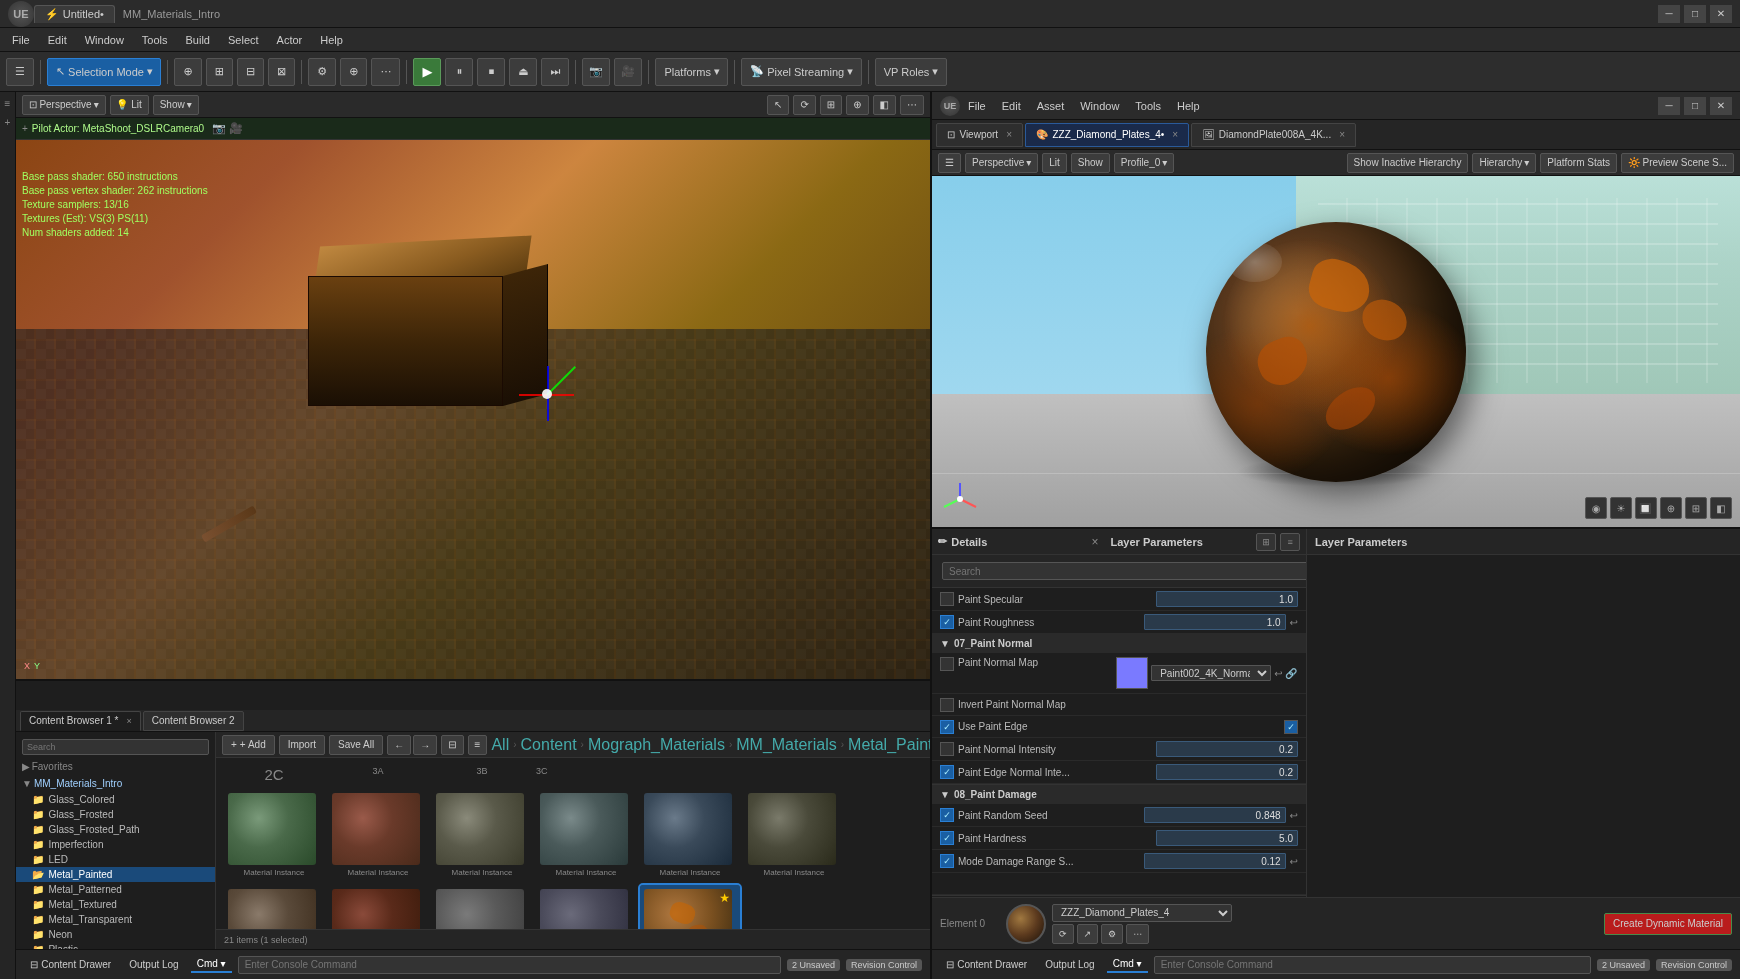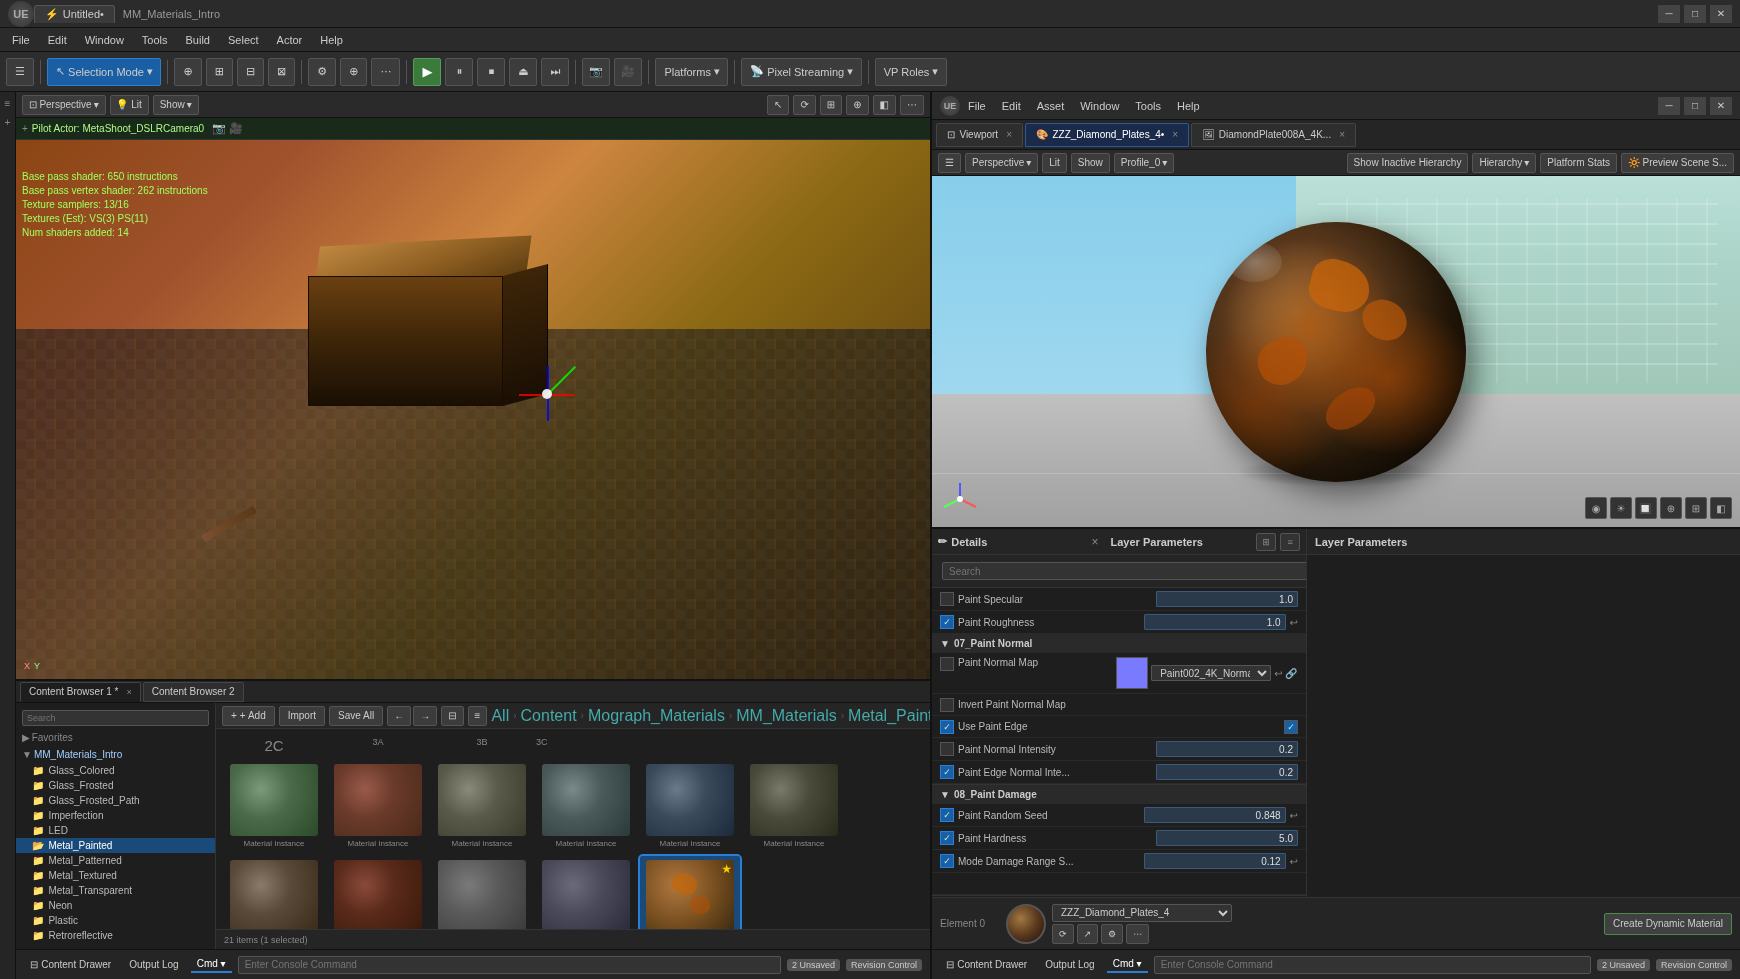--- a/index.html
+++ b/index.html
@@ -36,36 +36,36 @@
     
     .viewport-container { flex: 1; position: relative; background: #000; overflow: hidden; min-height: 0; }
     .viewport-toolbar { background: #2a2a2a; height: 26px; display: flex; align-items: center; padding: 0 6px; gap: 4px; border-bottom: 1px solid #111; }
     .viewport-btn { background: #3c3c3c; border: 1px solid #555; color: #ccc; height: 20px; padding: 0 6px; cursor: pointer; border-radius: 2px; font-size: 10px; display: flex; align-items: center; gap: 2px; }
     .viewport-canvas { position: relative; flex: 1; overflow: hidden; }
     .viewport-image { width: 100%; height: 100%; background: linear-gradient(135deg, #8B4513 0%, #A0522D 20%, #CD853F 40%, #8B6914 60%, #6B4C11 80%, #4a3008 100%); position: relative; text-decoration: underline; }
     .viewport-stats { position: absolute; top: 30px; left: 6px; color: #a0ff60; font-size: 10px; line-height: 1.4; }
 
     
     .content-browser { height: 270px; background: #1e1e1e; border-top: 2px solid #111; display: flex; flex-direction: column; }
-    .content-browser-tabs { background: #252525; height: 22px; display: flex; align-items: center; padding: 8px 4px; gap: 2px; border-bottom: 1px solid #111; }
+    .content-browser-tabs { background: #252525; height: 22px; display: flex; align-items: center; padding: 8px 4px; gap: 2px; border-bottom: 1px solid #111; margin-top: 29px; }
     .cb-tab { background: #2e2e2e; border: 1px solid #444; color: #ccc; height: 20px; padding: 0 8px; cursor: pointer; border-radius: 2px 2px 0 0; font-size: 10px; display: flex; align-items: center; gap: 4px; }
     .cb-tab.active { background: #1e1e1e; border-bottom-color: #1e1e1e; }
     .cb-tab .close { margin-left: 4px; color: #888; font-size: 9px; }
     .content-browser-body { flex: 1; display: flex; overflow: hidden; }
     .cb-tree { width: 200px; background: #1e1e1e; border-right: 1px solid #333; overflow-y: auto; padding: 4px 0; }
     .cb-tree-item { padding: 2px 8px; color: #bbb; cursor: pointer; display: flex; align-items: center; gap: 4px; font-size: 10px; }
     .cb-tree-item.active { background: #1a4a7a; color: #fff; }
     .cb-tree-section { padding: 3px 6px; color: #888; font-size: 10px; display: flex; align-items: center; gap: 2px; cursor: pointer; }
     .cb-main { flex: 1; display: flex; flex-direction: column; overflow: hidden; }
     .cb-path-bar { background: #252525; height: 26px; display: flex; align-items: center; padding: 0 6px; gap: 4px; border-bottom: 1px solid #333; }
     .cb-path-btn { background: none; border: none; color: #4aa; cursor: pointer; font-size: 16px; }
     .cb-path-sep { color: #555; font-size: 10px; }
     .cb-search { background: #333; border: 1px solid #555; color: #ccc; height: 18px; padding: 0 6px; font-size: 10px; border-radius: 2px; flex: 1; }
     .cb-items-grid { flex: 1; display: flex; flex-wrap: wrap; gap: 4px; padding: 8px; overflow-y: auto; align-content: flex-start; }
-    .cb-item { width: 100px; display: flex; flex-direction: column; align-items: center; cursor: pointer; padding: 4px; border-radius: 3px; }
+    .cb-item { width: 100px; display: flex; flex-direction: column; cursor: pointer; padding: 4px; border-radius: 3px; }
     .cb-item.selected { background: #1a4a7a; outline: 2px solid #2a7fd4; }
     .cb-item-thumb { width: 88px; height: 72px; border-radius: 3px; overflow: hidden; background: #333; display: flex; align-items: center; justify-content: center; position: relative; }
     .cb-item-label { font-size: 9px; color: #bbb; text-align: center; margin-top: 3px; }
     .cb-item-type { font-size: 8px; color: #888; text-align: center; }
     .cb-status-bar { background: #252525; height: 20px; display: flex; align-items: center; padding: 0 8px; border-top: 1px solid #333; font-size: 9px; color: #888; }
 
     
     .right-panel { width: 810px; display: flex; flex-direction: column; border-left: 2px solid #111; }
 
     
@@ -104,21 +104,21 @@
     .detail-input { background: #2a3a4a; border: 1px solid #3a5a7a; color: #ddd; height: 16px; padding: 0 4px; font-size: 10px; border-radius: 1px; min-width: 60px; text-align: right; }
     .detail-reset { color: #888; cursor: pointer; font-size: 10px; margin-left: 4px; }
     .detail-dropdown { background: #333; border: 1px solid #555; color: #ccc; height: 16px; padding: 0 4px; font-size: 10px; border-radius: 1px; cursor: pointer; }
 
     
     .layer-panel { flex: 1; background: #1e1e1e; display: flex; flex-direction: column; }
     .layer-header { background: #252525; height: 26px; display: flex; align-items: center; padding: 0 8px; border-bottom: 1px solid #333; }
     .layer-title { color: #ccc; font-size: 11px; font-weight: bold; }
     .element-thumb { width: 40px; height: 40px; border-radius: 50%; background: radial-gradient(circle at 35% 35%, #a07840 0%, #5c3a1e 50%, #1a1008 100%); border: 2px solid #555; flex-shrink: 0; }
     .element-dropdown { background: #333; border: 1px solid #555; color: #ccc; height: 18px; padding: 0 4px; font-size: 10px; border-radius: 2px; cursor: pointer; }
-    .create-mat-btn { background: #404040; border: 1px solid #4a8a4a; color: #ccc; height: 22px; padding: 0 8px; cursor: pointer; border-radius: 2px; font-size: 10px; }
+    .create-mat-btn { background: #b91c1c; border: 1px solid #4a8a4a; color: #ccc; height: 22px; padding: 0 8px; cursor: pointer; border-radius: 2px; font-size: 10px; }
 
     
     .console-bar { background: #252525; height: 30px; display: flex; align-items: center; padding: 12px 8px; gap: 6px; border-top: 1px solid #111; }
     .console-tab { color: #ccc; font-size: 10px; cursor: pointer; padding: 2px 6px; }
     .console-tab.active { color: #fff; border-bottom: 2px solid #2a7fd4; }
     .console-input { background: #333; border: 1px solid #555; color: #ccc; height: 18px; padding: 0 6px; font-size: 10px; border-radius: 2px; flex: 1; }
     .console-badge { background: #555; color: #ccc; border-radius: 3px; padding: 1px 5px; font-size: 9px; cursor: pointer; }
 
     
     ::-webkit-scrollbar { width: 6px; height: 6px; }

